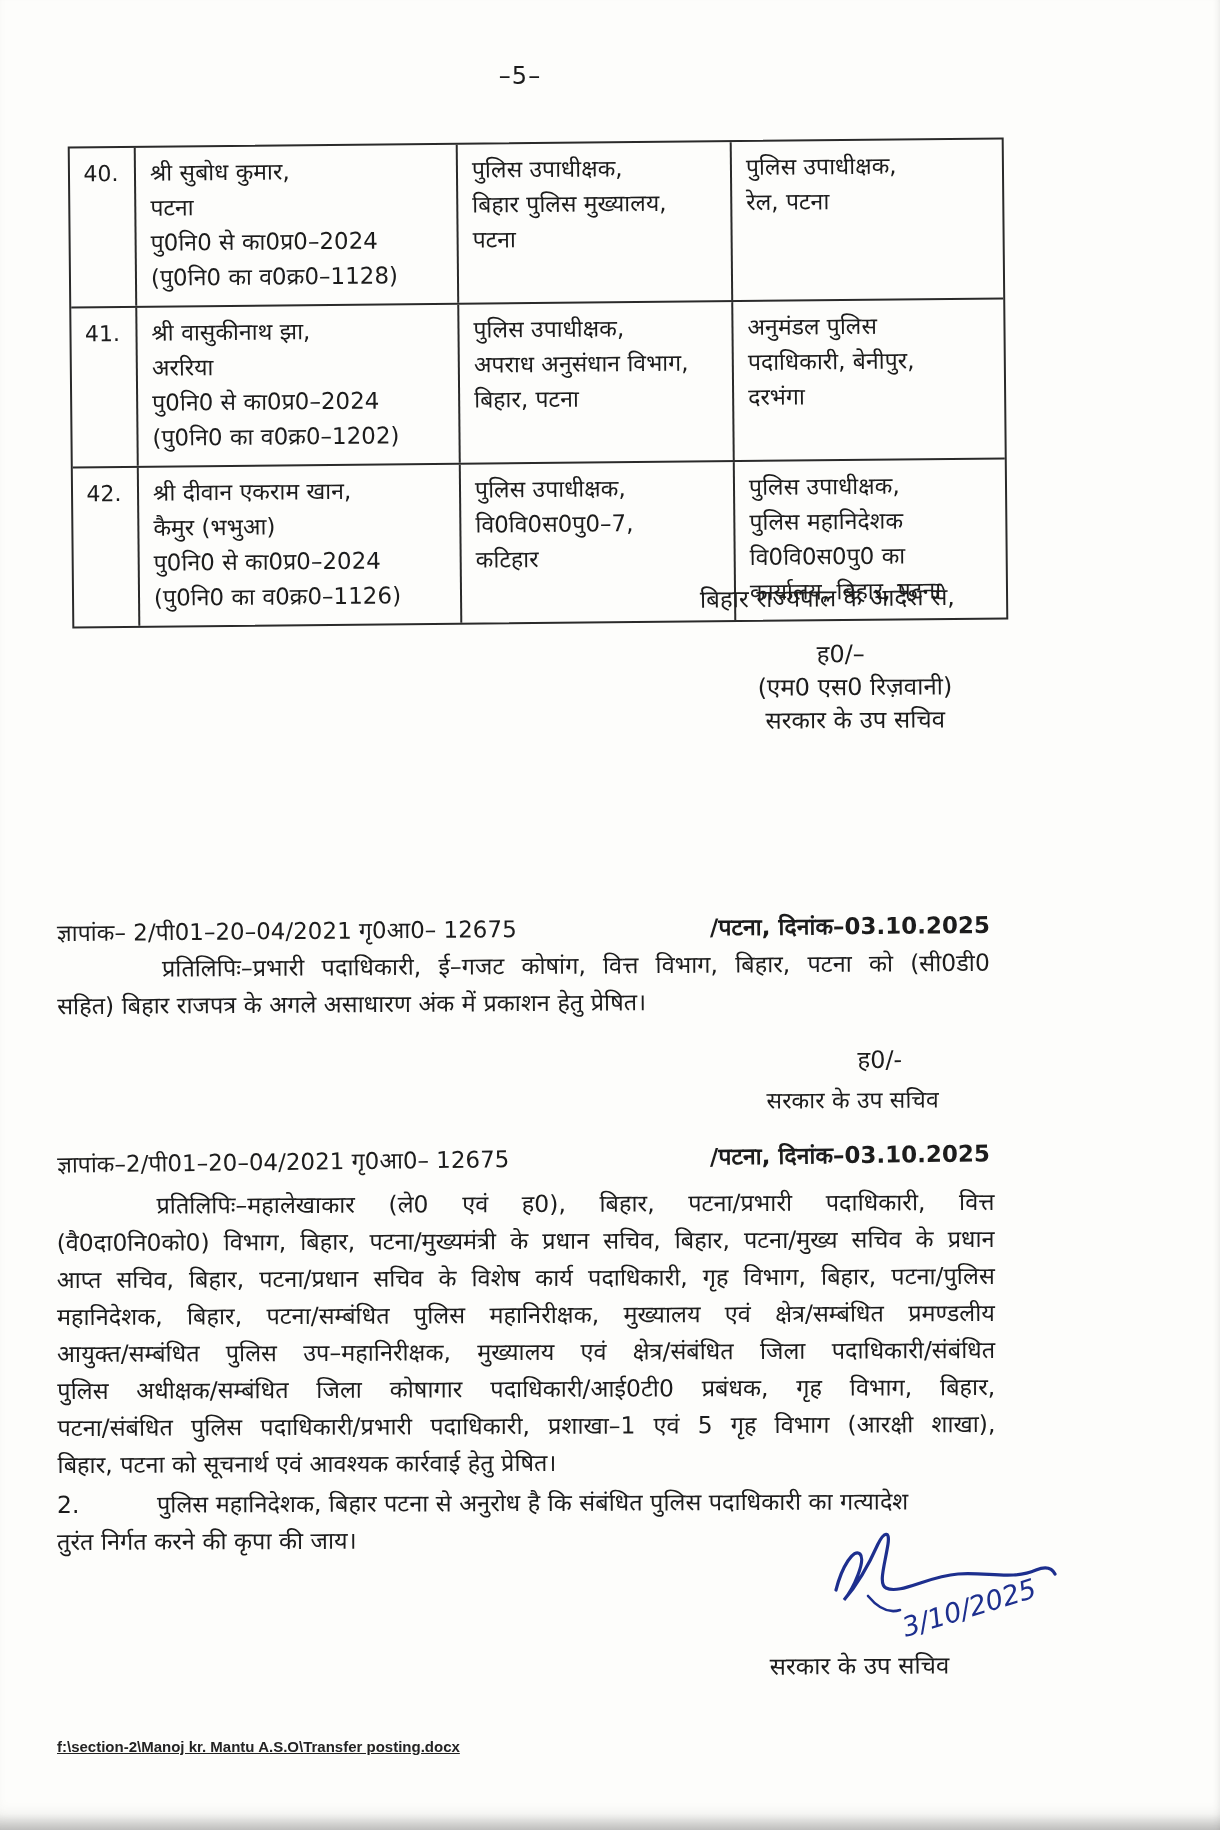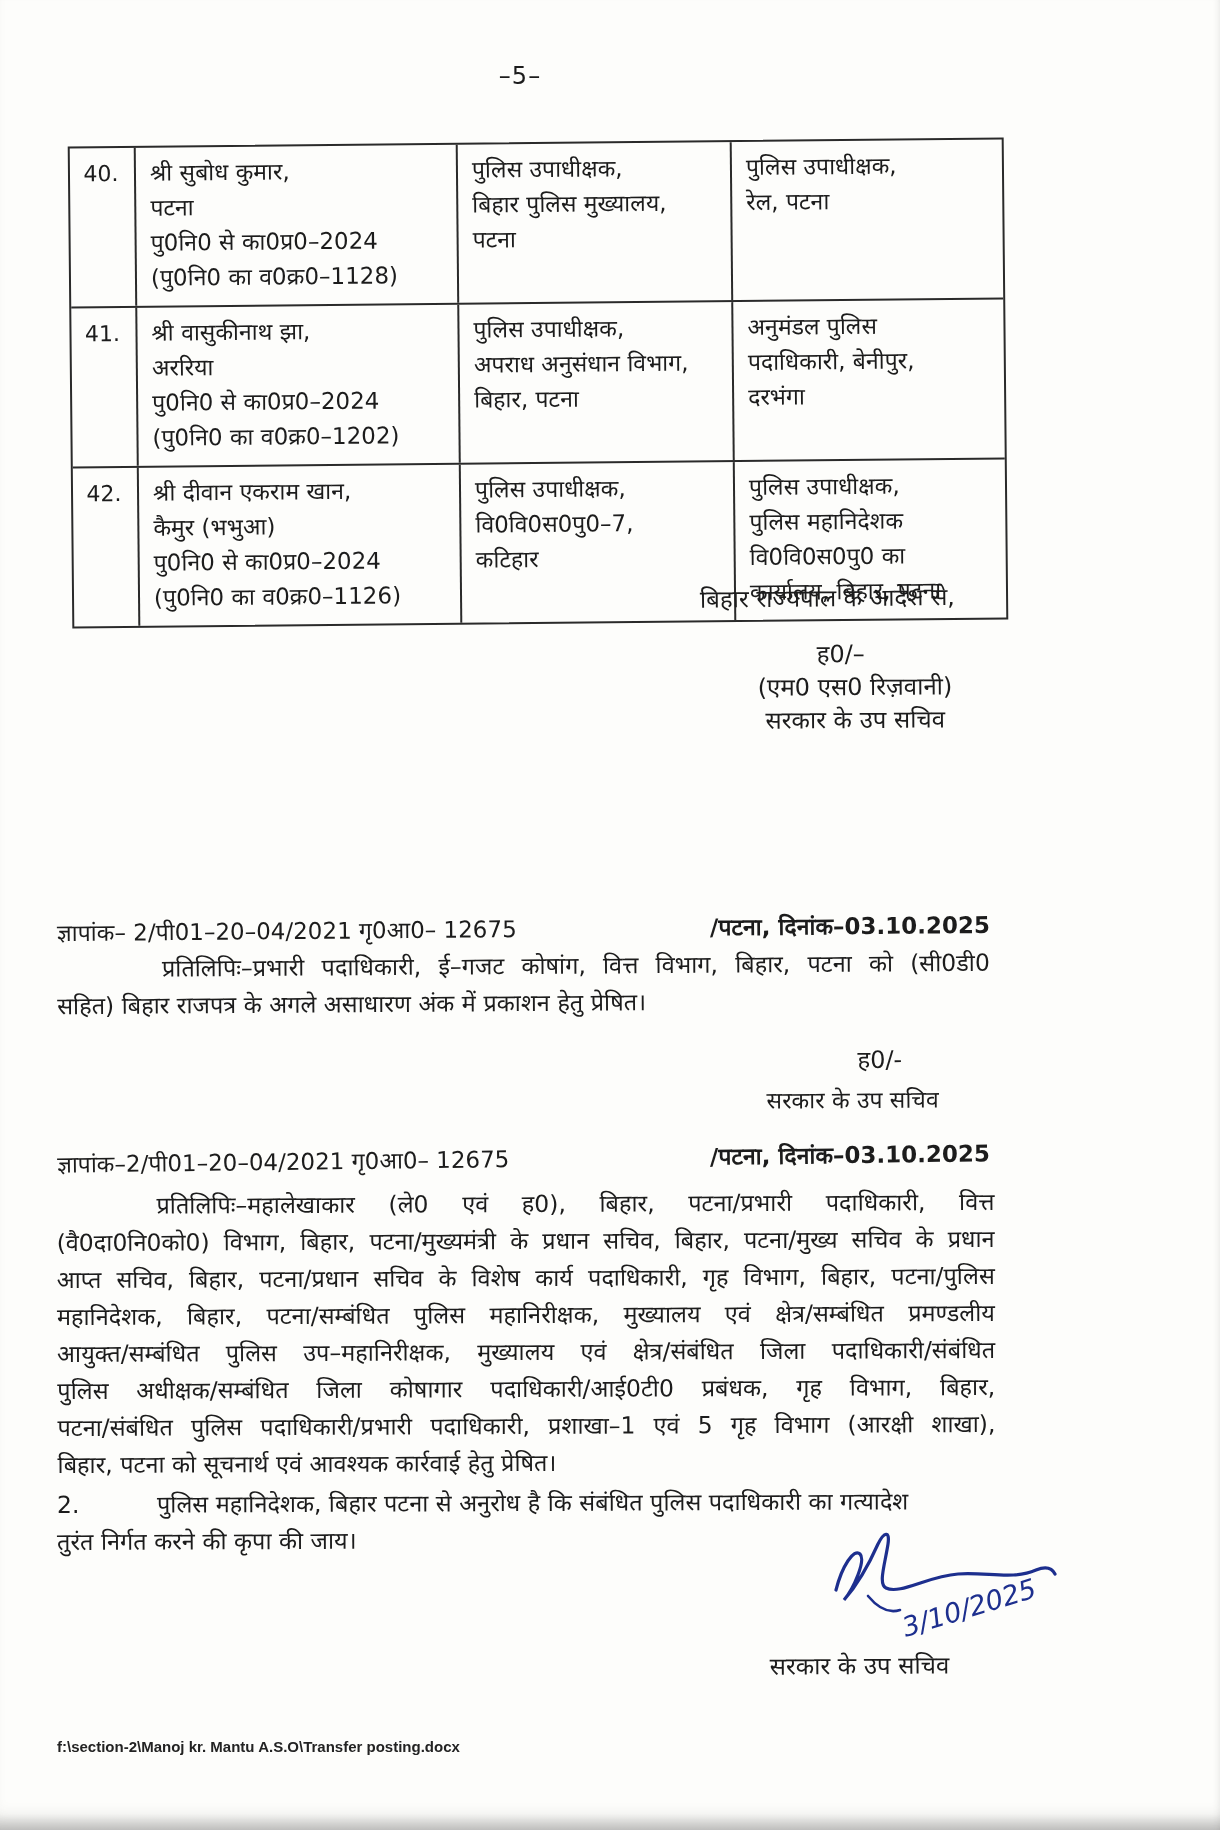--- a/index.html
+++ b/index.html
@@ -47,21 +47,21 @@
   
   .para2{left:57px;top:1186px;width:938px;font-size:23.5px;line-height:37px;transform:rotate(-0.25deg);}
   .jline{text-align:justify;text-align-last:justify;}
   .jline.first{padding-left:100px;}
   .jline.last{text-align-last:left;}
   .item2{left:57px;top:1485px;width:938px;font-size:23.5px;line-height:37px;transform:rotate(-0.25deg);}
   .item2 .row1{display:flex;}
   .item2 .num{width:100px;}
   .closing-title{left:752px;top:1648px;width:215px;text-align:center;font-size:24px;transform:rotate(-0.4deg);}
   .signature-wrap{left:808px;top:1518px;width:250px;height:150px;}
-  .footer-path{left:57px;top:1738px;font-size:15px;font-weight:600;color:#232323;font-family:"Liberation Sans","DejaVu Sans",sans-serif;}
+  .footer-path{left:57px;top:1738px;font-size:15px;font-weight:600;color:#232323;font-family:"Liberation Sans","DejaVu Sans",sans-serif;text-decoration:underline;}
   .scan-bottom{left:0;right:0;bottom:0;height:16px;background:linear-gradient(180deg,rgba(0,0,0,0),rgba(0,0,0,0.10));}
 </style>
 </head>
 <body>
 
 <div class="page">
 
   <div class="abs pagenum">–5–</div>
 
   <div class="abs ttable">

